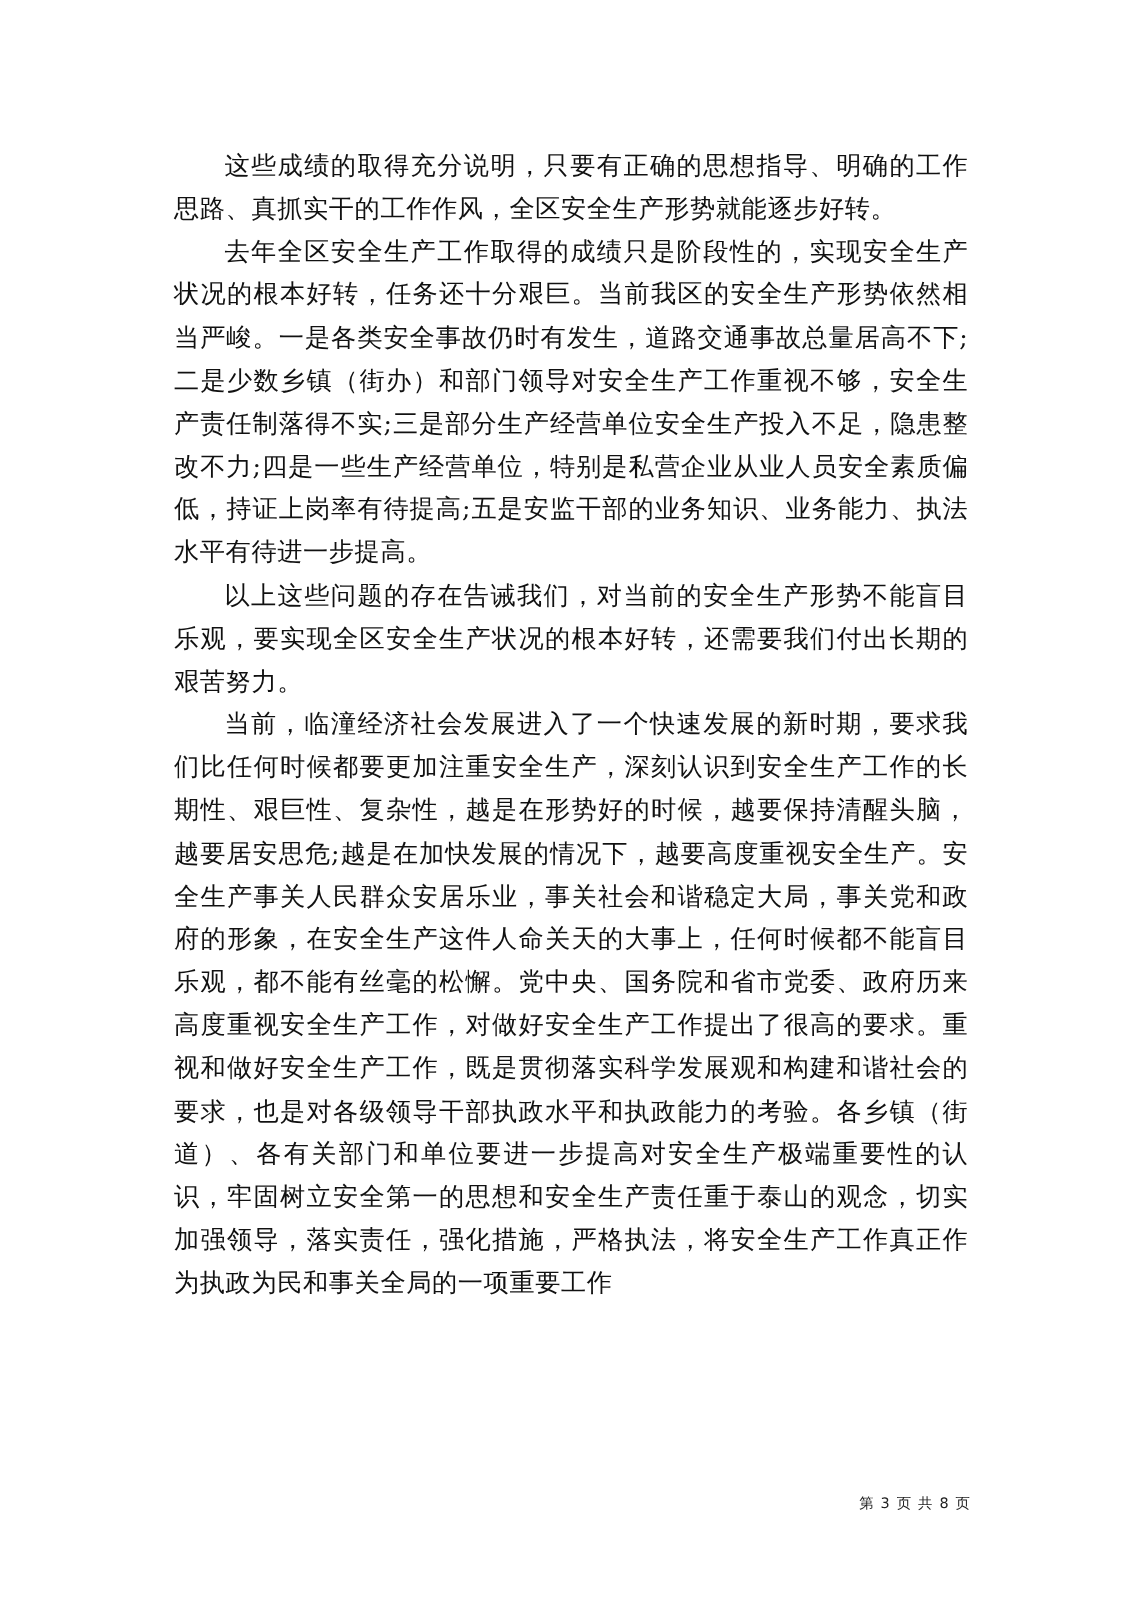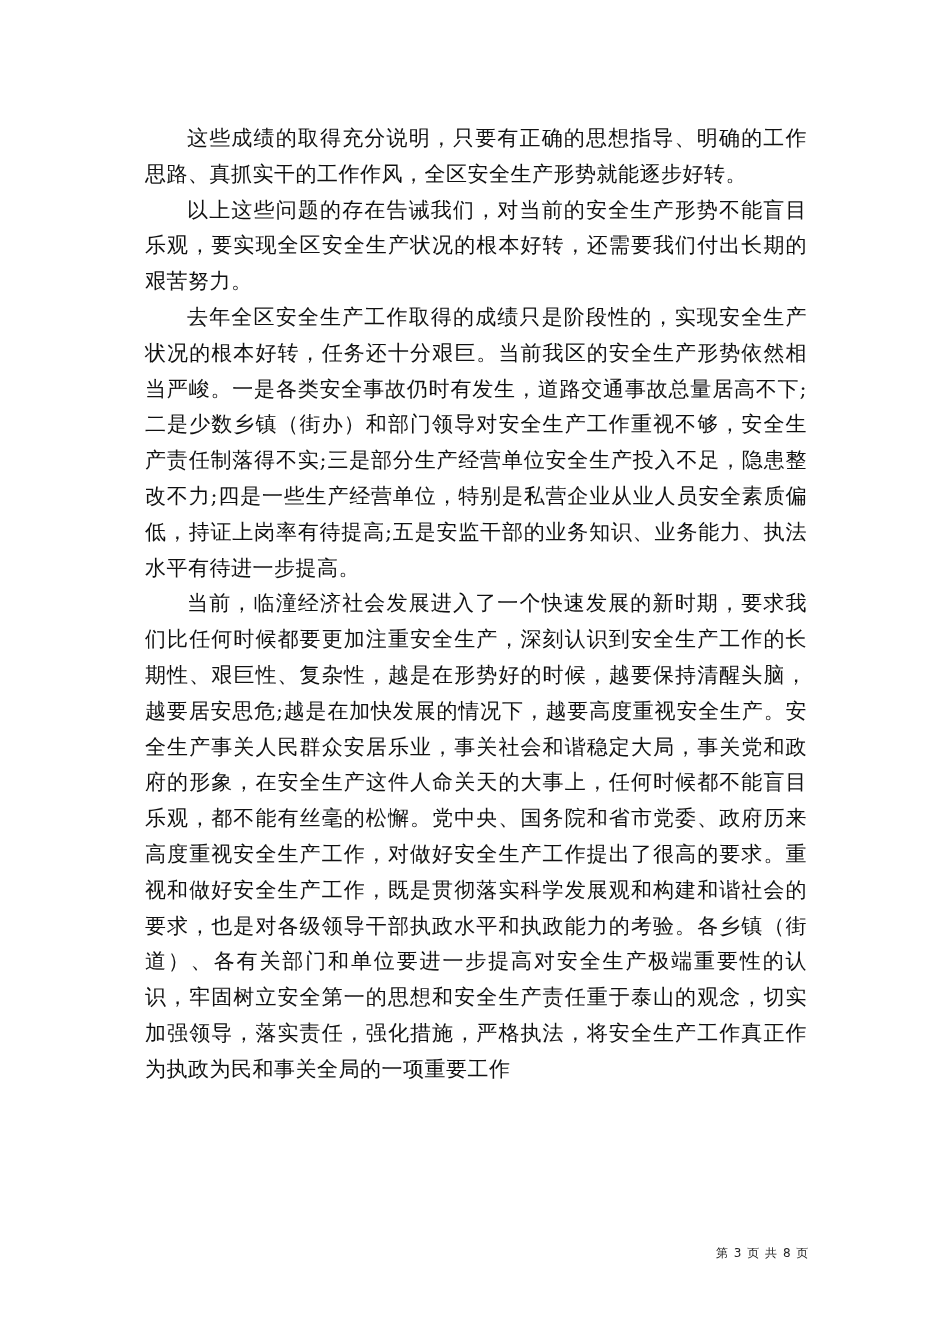--- a/index.html
+++ b/index.html
@@ -47,19 +47,19 @@
     font-family: "DejaVu Sans", "Liberation Sans", sans-serif;
     letter-spacing: 1px;
   }
 </style>
 </head>
 <body>
 
 <div class="page">
   <div class="body-text">
     <p class="para">这些成绩的取得充分说明，只要有正确的思想指导、明确的工作思路、真抓实干的工作作风，全区安全生产形势就能逐步好转。</p>
+    <p class="para">去年全区安全生产工作取得的成绩只是阶段性的，实现安全生产状况的根本好转，任务还十分艰巨。当前我区的安全生产形势依然相当严峻。一是各类安全事故仍时有发生，道路交通事故总量居高不下;二是少数乡镇（街办）和部门领导对安全生产工作重视不够，安全生产责任制落得不实;三是部分生产经营单位安全生产投入不足，隐患整改不力;四是一些生产经营单位，特别是私营企业从业人员安全素质偏低，持证上岗率有待提高;五是安监干部的业务知识、业务能力、执法水平有待进一步提高。</p>
     <p class="para">以上这些问题的存在告诫我们，对当前的安全生产形势不能盲目乐观，要实现全区安全生产状况的根本好转，还需要我们付出长期的艰苦努力。</p>
-    <p class="para">去年全区安全生产工作取得的成绩只是阶段性的，实现安全生产状况的根本好转，任务还十分艰巨。当前我区的安全生产形势依然相当严峻。一是各类安全事故仍时有发生，道路交通事故总量居高不下;二是少数乡镇（街办）和部门领导对安全生产工作重视不够，安全生产责任制落得不实;三是部分生产经营单位安全生产投入不足，隐患整改不力;四是一些生产经营单位，特别是私营企业从业人员安全素质偏低，持证上岗率有待提高;五是安监干部的业务知识、业务能力、执法水平有待进一步提高。</p>
     <p class="para">当前，临潼经济社会发展进入了一个快速发展的新时期，要求我们比任何时候都要更加注重安全生产，深刻认识到安全生产工作的长期性、艰巨性、复杂性，越是在形势好的时候，越要保持清醒头脑，越要居安思危;越是在加快发展的情况下，越要高度重视安全生产。安全生产事关人民群众安居乐业，事关社会和谐稳定大局，事关党和政府的形象，在安全生产这件人命关天的大事上，任何时候都不能盲目乐观，都不能有丝毫的松懈。党中央、国务院和省市党委、政府历来高度重视安全生产工作，对做好安全生产工作提出了很高的要求。重视和做好安全生产工作，既是贯彻落实科学发展观和构建和谐社会的要求，也是对各级领导干部执政水平和执政能力的考验。各乡镇（街道）、各有关部门和单位要进一步提高对安全生产极端重要性的认识，牢固树立安全第一的思想和安全生产责任重于泰山的观念，切实加强领导，落实责任，强化措施，严格执法，将安全生产工作真正作为执政为民和事关全局的一项重要工作</p>
   </div>
 
   <div class="footer">第 3 页 共 8 页</div>
 </div>
 
 </body></html>

